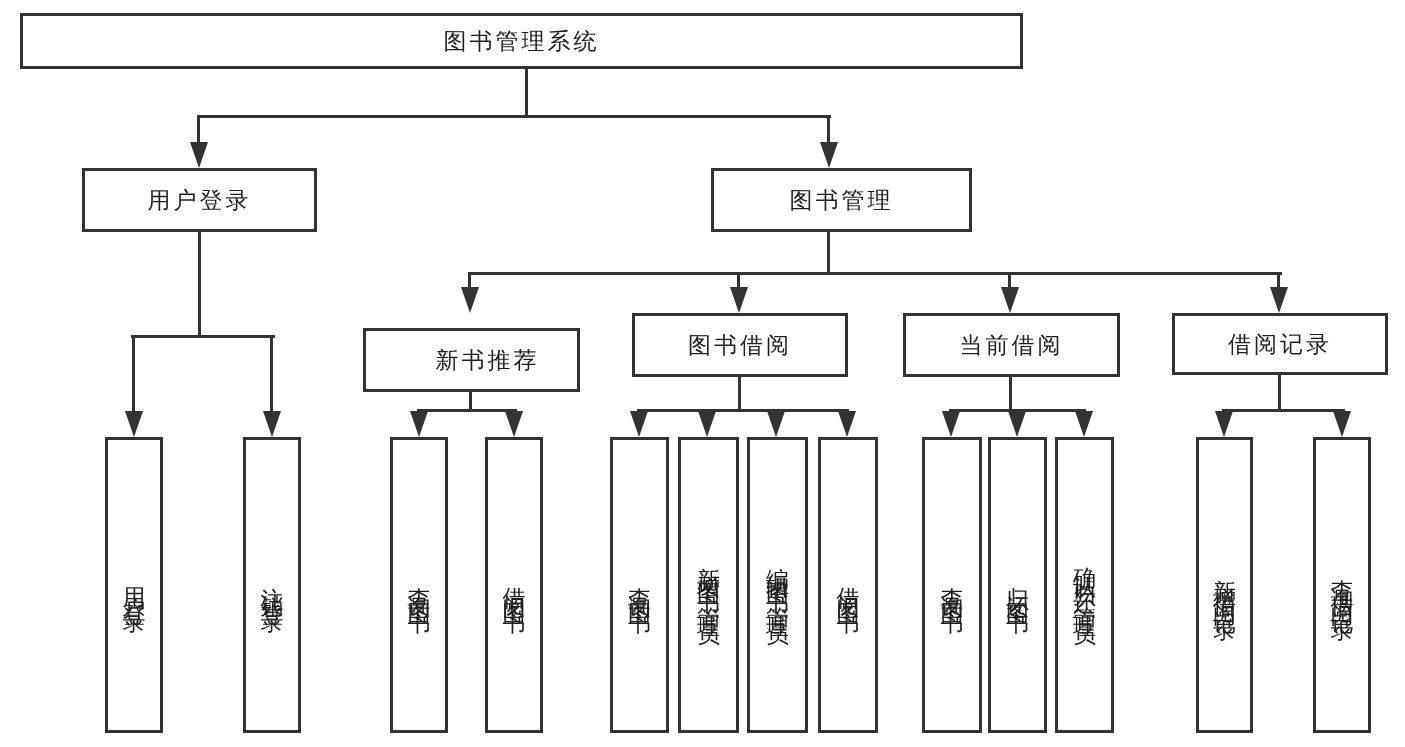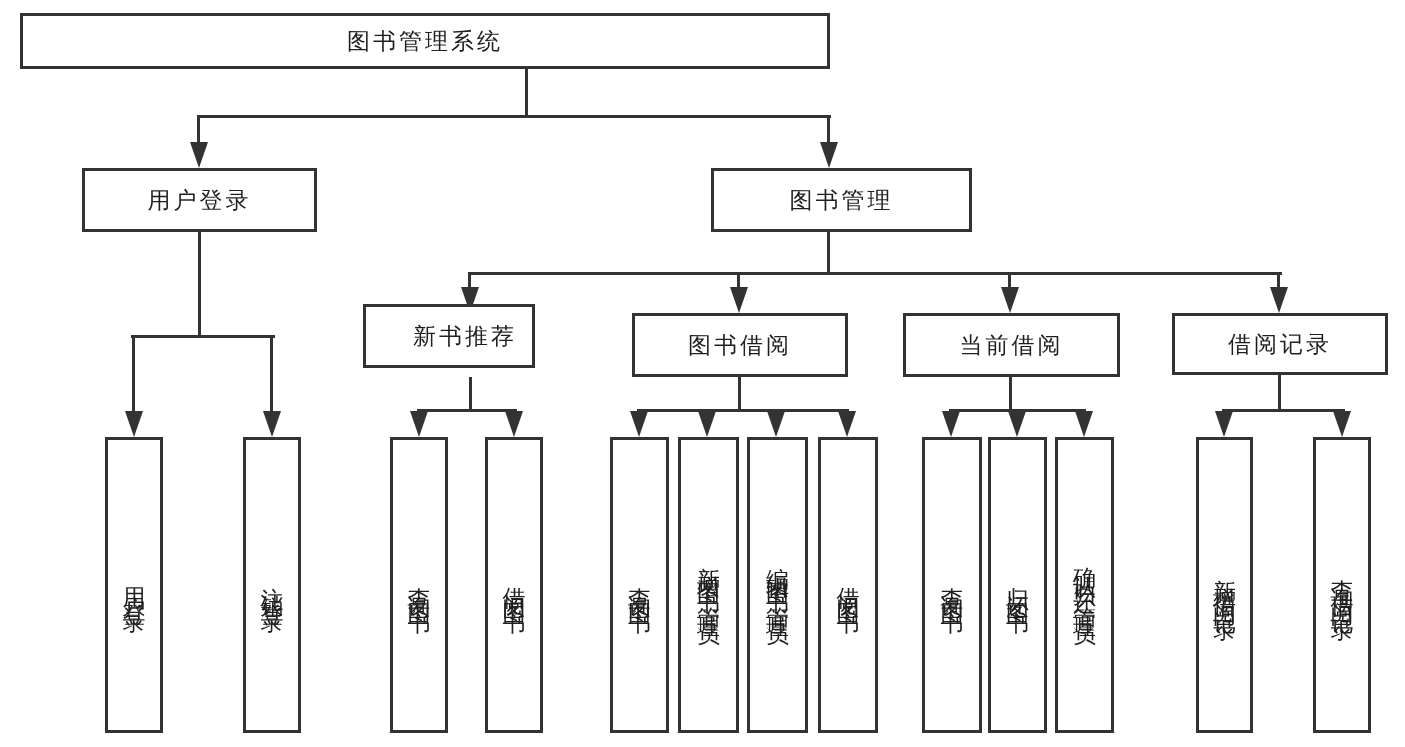--- a/index.html
+++ b/index.html
@@ -106,32 +106,32 @@
   <div class="line" style="left:949px;  top:409px; width:137px; height:3px;"></div>
   <div class="arrow" style="left:942px;  top:411px;"></div>
   <div class="arrow" style="left:1008px; top:411px;"></div>
   <div class="arrow" style="left:1075px; top:411px;"></div>
 
   <div class="line" style="left:1278px; top:375px; width:3px;   height:37px;"></div>
   <div class="line" style="left:1222px; top:409px; width:123px; height:3px;"></div>
   <div class="arrow" style="left:1215px; top:411px;"></div>
   <div class="arrow" style="left:1333px; top:411px;"></div>
 
-  <div class="box hbox" style="left:20px; top:13px; width:810px; height:56px;">
+  <div class="box hbox" style="left:20px; top:13px; width:1003px; height:56px;">
     <span class="lbl">图书管理系统</span>
   </div>
 
   <div class="box hbox" style="left:82px; top:168px; width:235px; height:64px;">
     <span class="lbl">用户登录</span>
   </div>
   <div class="box hbox" style="left:711px; top:168px; width:261px; height:64px;">
     <span class="lbl">图书管理</span>
   </div>
 
-  <div class="box hbox" style="left:363px; top:304px; width:172px; height:64px;padding-left:32px;">
+  <div class="box hbox" style="left:363px; top:328px; width:217px; height:64px;padding-left:32px;">
     <span class="lbl">新书推荐</span>
   </div>
   <div class="box hbox" style="left:632px; top:313px; width:216px; height:64px;">
     <span class="lbl">图书借阅</span>
   </div>
   <div class="box hbox" style="left:903px; top:313px; width:217px; height:64px;">
     <span class="lbl">当前借阅</span>
   </div>
   <div class="box hbox" style="left:1172px; top:313px; width:216px; height:62px;">
     <span class="lbl">借阅记录</span>

